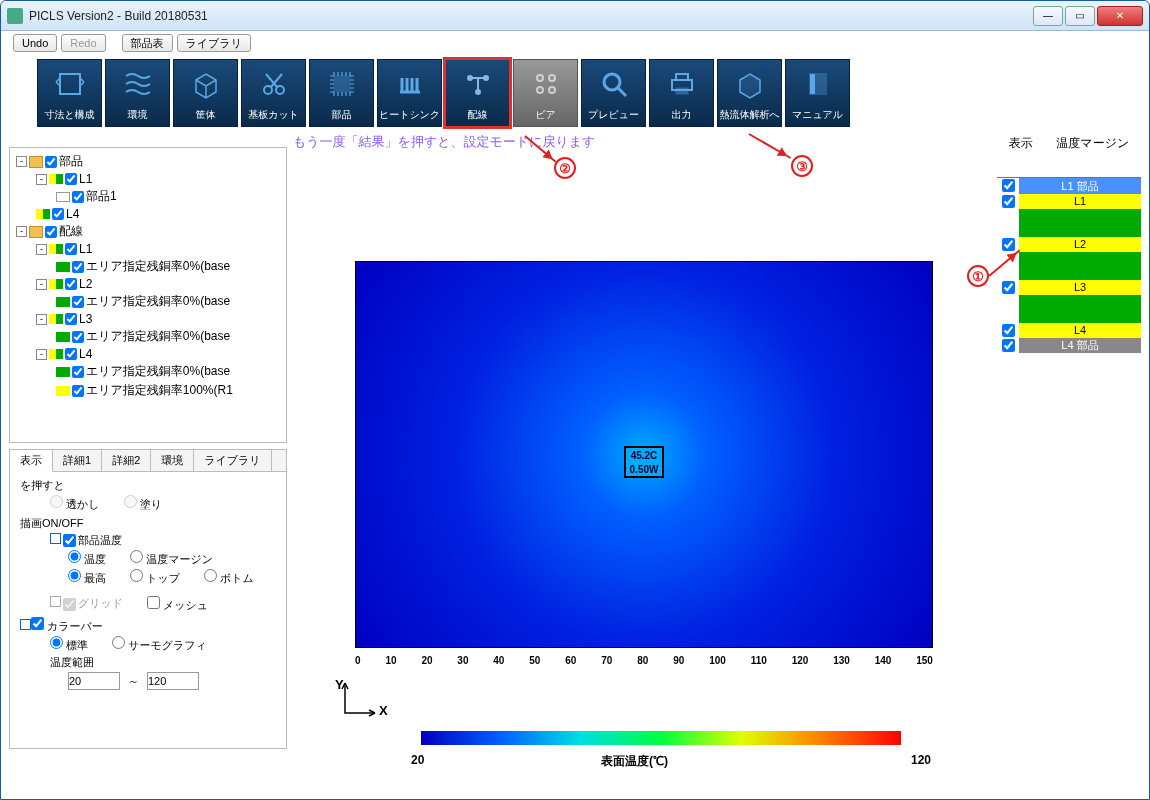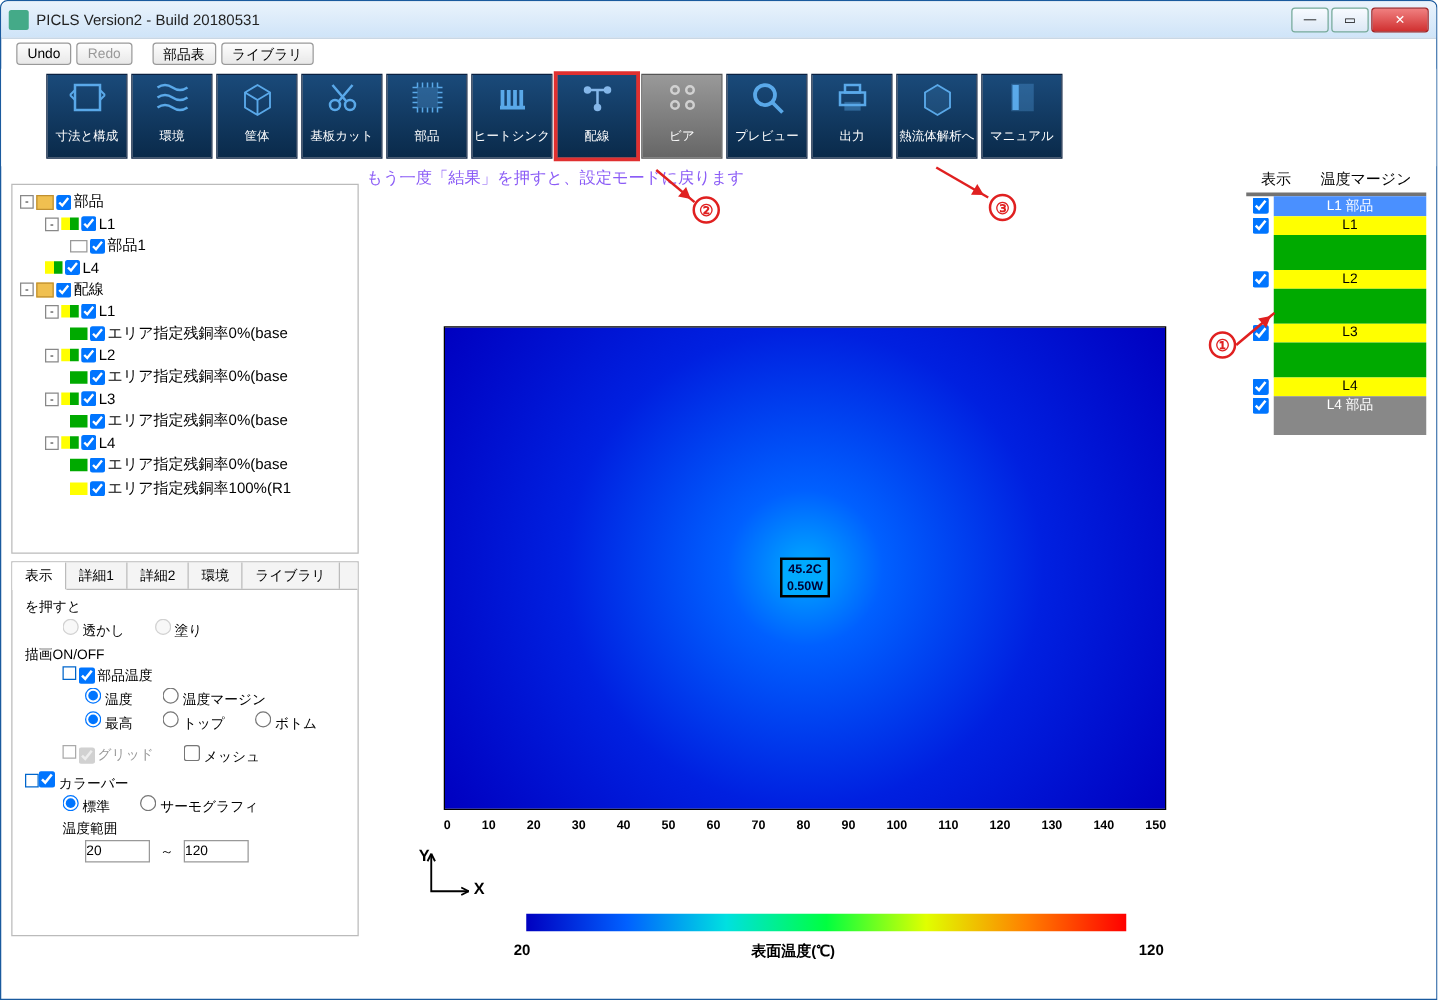--- a/index.html
+++ b/index.html
@@ -8,21 +8,21 @@
 .titlebar { height: 30px; background: linear-gradient(#eaf3fc, #cfe4f8); border-radius: 6px 6px 0 0; display: flex; align-items: center; padding: 0 6px; border-bottom: 1px solid #a0b8d0; }
 .titlebar .app-icon { width: 16px; height: 16px; background: #4a8; margin-right: 6px; border-radius: 2px; }
 .titlebar .title { font-size: 12px; color: #222; flex: 1; }
 .win-btns { display: flex; gap: 2px; }
 .win-btn { width: 30px; height: 20px; border: 1px solid #7a9; border-radius: 3px; background: linear-gradient(#f8fbff,#dce8f5); display:flex; align-items:center; justify-content:center; font-size:10px; }
 .win-btn.close { background: linear-gradient(#f08080,#d03030); border-color:#a02020; color:#fff; width:46px; }
 .top-buttons { height: 24px; padding: 2px 12px; display: flex; gap: 4px; align-items: center; }
 .small-btn { height: 18px; font-size: 11px; padding: 0 8px; border: 1px solid #999; border-radius: 3px; background: linear-gradient(#fdfdfd,#e8e8e8); cursor:pointer; }
 .small-btn.disabled { color:#999; }
 .toolbar { height: 78px; background: #fff; padding: 4px 36px; display: flex; gap: 3px; }
-.tool-btn { width: 65px; height: 68px; background: linear-gradient(#1a4a7a, #0a2a4a); border: 1px solid #0a2040; color:#fff; display:flex; flex-direction:column; align-items:center; padding-bottom:4px; font-size:10px; position:relative; cursor:pointer; }
+.tool-btn { width: 65px; height: 68px; background: linear-gradient(#1a4a7a, #0a2a4a); border: 1px solid #0a2040; color:#fff; display:flex; flex-direction:column; align-items:center; justify-content:flex-end; padding-bottom:4px; font-size:10px; position:relative; cursor:pointer; }
 .tool-btn.highlight { outline: 3px solid #e03030; outline-offset:-1px; }
 .tool-btn.grey { background: linear-gradient(#999,#666); border-color:#555; }
 .tool-icon { width:36px; height:36px; margin-bottom:6px; display:flex; align-items:center; justify-content:center; opacity:0.85; }
 .main-area { position:absolute; top:132px; left:0; right:0; bottom:0; }
 .help-text { position:absolute; top:0; left:292px; font-size:13px; color:#8b5cf6; }
 .left-panel { position:absolute; top:14px; left:8px; width:278px; bottom:8px; }
 .tree-panel { height: 296px; border:1px solid #bbb; background:#fff; overflow:auto; font-size:12px; padding:4px 0; position:relative; }
 .tree-panel::-webkit-scrollbar { width:16px; }
 .tree-item { padding:1px 0 1px 6px; white-space:nowrap; display:flex; align-items:center; gap:2px; }
 .tree-item.l1 { padding-left: 6px; }
@@ -51,28 +51,28 @@
 .center-view { position:absolute; left:300px; top:30px; right:160px; bottom:8px;font-weight:bold; }
 .heatmap { position:absolute; left:54px; top:98px; width:578px; height:387px; background: radial-gradient(circle at 50% 50%, #00aaff 0%, #0060ff 18%, #0020e0 55%, #0000c0 100%); border:1px solid #000; }
 .hotspot { position:absolute; left:268px; top:184px; width:40px; height:32px; border:2px solid #000; background:#0af; color:#003; font-size:10px; font-family:monospace; text-align:center; line-height:14px; padding-top:1px; }
 .x-ticks { position:absolute; left:54px; top:492px; width:578px; display:flex; justify-content:space-between; font-size:10px; }
 .axes-icon { position:absolute; left:34px; top:516px; font-size:13px; }
 .colorbar { position:absolute; left:120px; top:568px; width:480px; height:14px; background: linear-gradient(to right, #0000c0, #0060ff, #00e0e0, #00ff40, #e0ff00, #ff8000, #ff0000); }
 .colorbar-labels { position:absolute; left:110px; top:590px; width:520px; display:flex; justify-content:space-between; font-size:12px; }
 .colorbar-title { position:absolute; left:300px; top:590px; font-size:12px; }
 .right-panel { position:absolute; right:8px; top:0; width:144px; font-size:11px; }
 .right-header { display:flex; justify-content:space-around; padding:2px 0; font-size:12px; }
-.layer-list { border-top:3px solid #737373; }
+.layer-list { border-top:1px solid #737373;margin-top:23px; }
 .layer-row { display:flex; align-items:stretch; }
 .layer-cb { width:22px; display:flex; align-items:flex-start; justify-content:center; padding-top:1px; }
 .layer-bar { flex:1; text-align:center; font-size:11px; }
 .layer-bar.sel { background:#4a90ff; color:#fff; height:16px; line-height:16px; }
 .layer-bar.y { background:#ff0; height:15px; line-height:15px; }
 .layer-bar.g { background:#0a0; height:28px; }
-.layer-bar.grey { background:#888; color:#fff; height:31px; line-height:15px; }
+.layer-bar.grey { background:#888; color:#fff; height:15px; line-height:15px; }
 .annotation { position:absolute; color:#e02020; font-size:16px; font-weight:bold; pointer-events:none; }
 .circ-num { width:22px; height:22px; border:2px solid #e02020; border-radius:50%; display:flex; align-items:center; justify-content:center; background:#fff; font-size:13px; }
 .arrow-line { position:absolute; background:#e02020; height:2px; transform-origin:left center; pointer-events:none; }
 .arrow-line::after { content:''; position:absolute; right:-1px; top:-4px; border:5px solid transparent; border-left:9px solid #e02020; }
 </style>
 </head>
 <body>
 
 <div class="window">
   <div class="titlebar">

